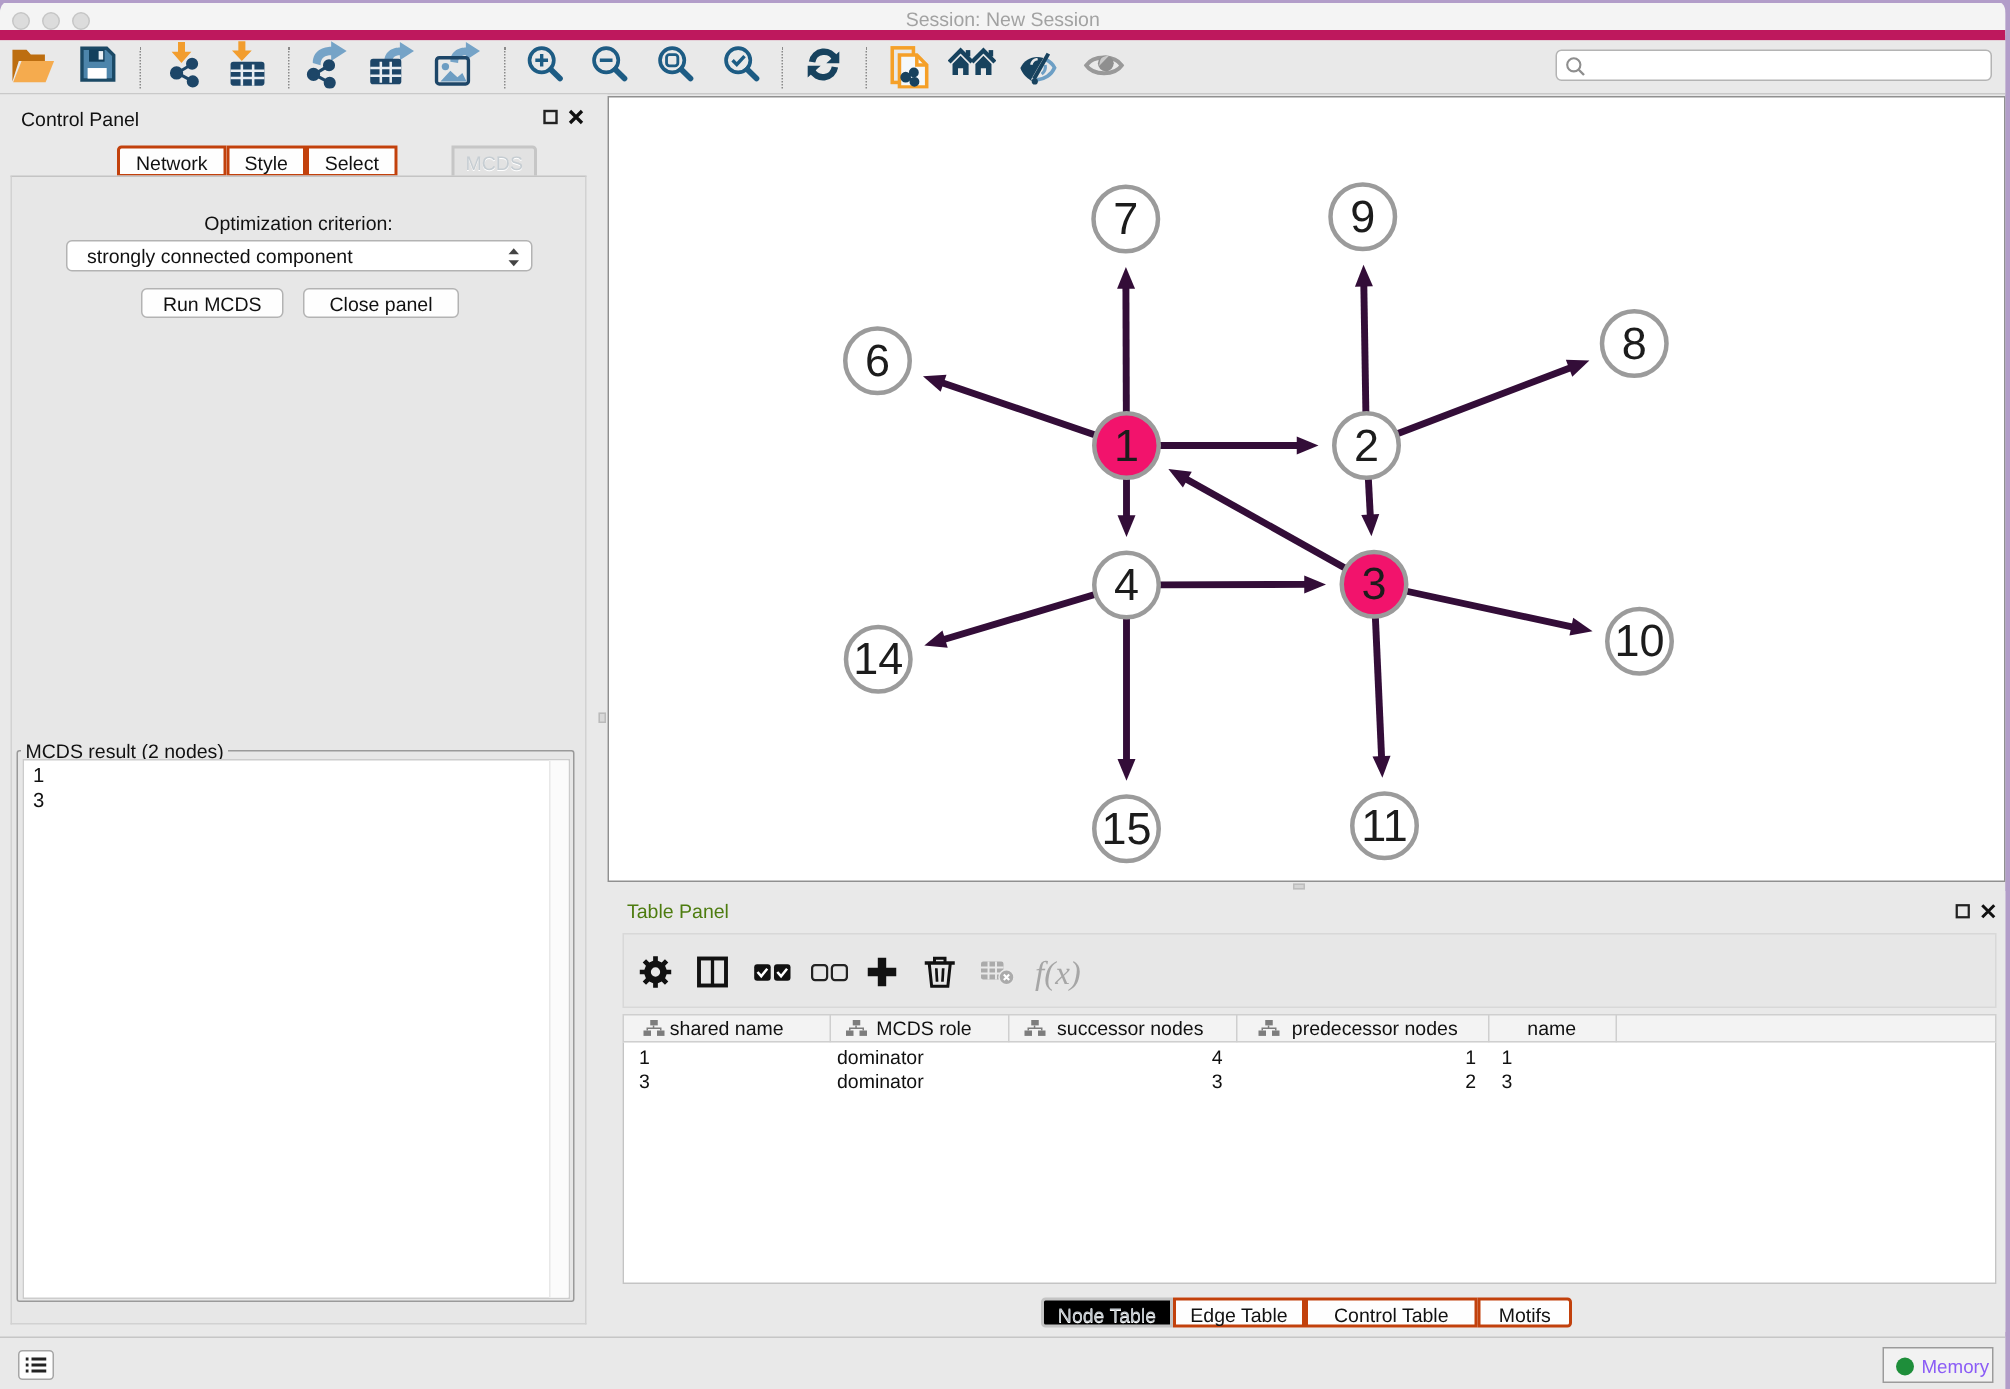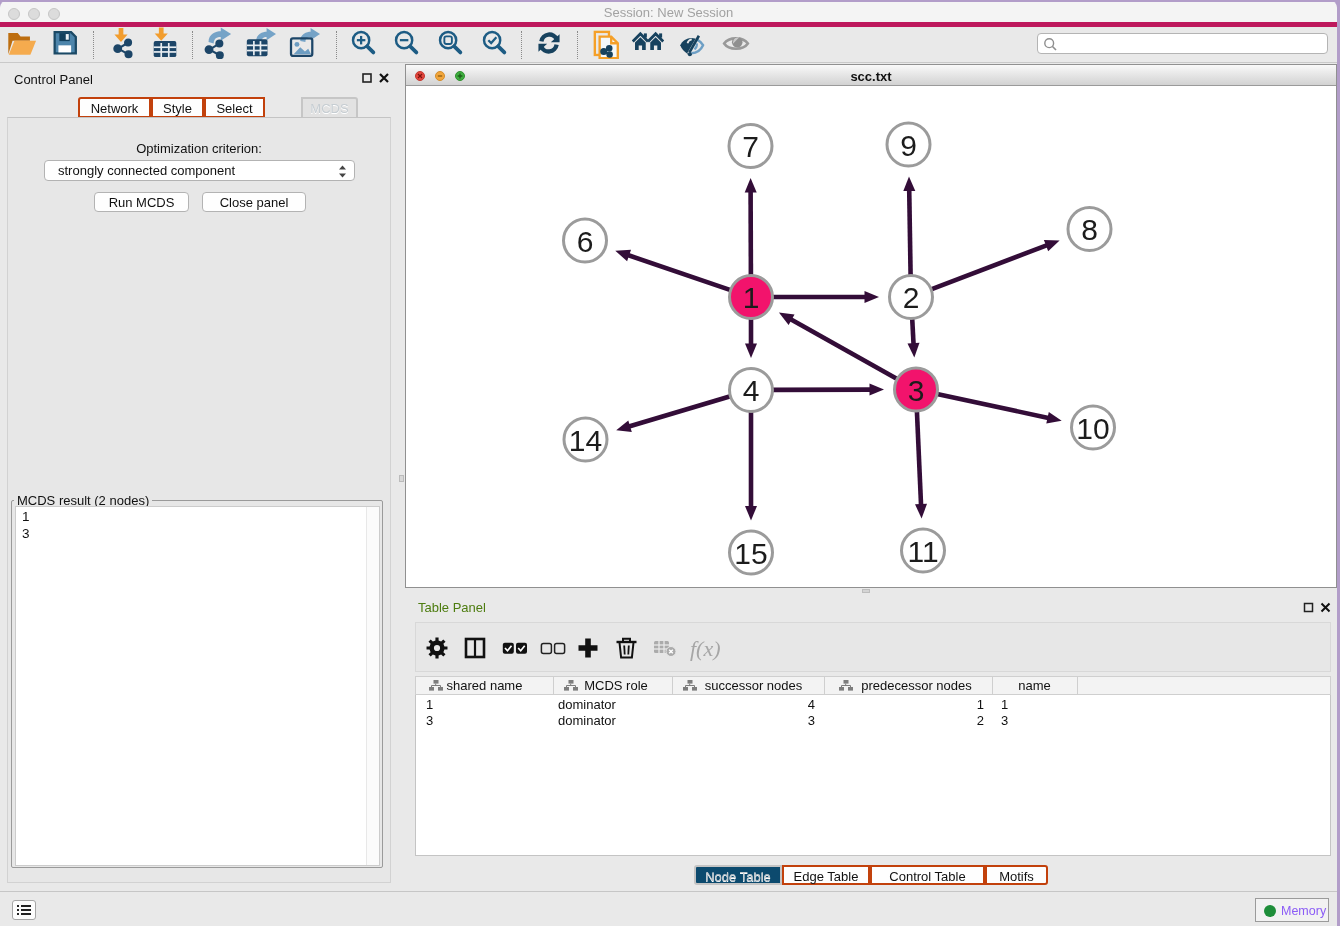--- a/index.html
+++ b/index.html
@@ -1,20 +1,20 @@
 <!DOCTYPE html>
 <html><head>
 <meta charset="utf-8">
 <style>
   * { margin:0; padding:0; box-sizing:border-box; }
   html,body { width:1340px; height:926px; overflow:hidden; }
   body { font-family:"Liberation Sans", sans-serif; background:#b29dc9; position:relative; }
   .abs { position:absolute; }
   .win { position:absolute; left:0; top:2px; width:1337px; height:924px; background:#e9e9e9; border-radius:8px 8px 0 0; }
-  .titlebar { position:absolute; left:0; top:0; width:1337px; height:27px; background:#f4f4f4; border-radius:8px 8px 0 0; border-bottom:5px solid #be185d; }
+  .titlebar { position:absolute; left:0; top:0; width:1337px; height:27px; background:#f4f4f4; border-radius:8px 8px 0 0; border-bottom:7px solid #be185d; }
   .tl { position:absolute; top:7.5px; width:12px; height:12px; border-radius:50%; background:#dcdcdc; border:1px solid #c6c6c6; }
   .wtitle { position:absolute; top:5px; left:0; width:100%; text-align:center; font-size:13px; color:#a2a2a2; }
   .toolbar { position:absolute; left:0; top:27px; width:1337px; height:36px; background:#e9e9e9; border-bottom:1px solid #c9c9c9; }
   .tbsep { position:absolute; top:4px; height:28px; width:0; border-left:1px dotted #8a8a8a; }
   .ticon { position:absolute; top:0px; width:32px; height:32px; }
   .searchbox { position:absolute; left:1037px; top:6px; width:291px; height:21px; background:#ffffff; border:1px solid #b4b4b4; border-radius:4px; }
   
   .cp { position:absolute; left:0; top:63px; width:398px; height:825px; background:#e9e9e9; }
   .cp-title { position:absolute; left:14px; top:9px; font-size:13px; color:#111; }
   .paneltab { position:absolute; font-size:13px; color:#111; text-align:center; background:#fefefe; border:2px solid #c2410c; }
@@ -201,38 +201,20 @@
   </fieldset>
   <div class="abs" style="left:15px;top:443px;width:365px;height:360px;background:#fff;border:1px solid #cccccc;">
       <div style="position:absolute;left:6px;top:1px;font-size:13.5px;color:#111;line-height:17px;">1<br>3</div>
       <div style="position:absolute;right:0px;top:0px;width:13px;bottom:0px;background:#fbfbfb;border-left:1px solid #e8e8e8;"></div>
   </div>
 </div>
 <div class="abs" style="left:398px;top:63px;width:7px;height:825px;background:#e9e9e9;">
   <div style="position:absolute;left:1px;top:412px;width:5px;height:7px;background:#d8d8d8;border:1px solid #bbb;"></div>
 </div>
 <div class="iframe">
-  <div class="iframe-tb">
-    <div class="itl" style="left:9px;background:#e5473e;border:1px solid #c13931;">
-        <svg width="8" height="8" viewBox="0 0 9 9" style="position:absolute;left:0;top:0">
-          <path d="M2.2,2.2 L6.8,6.8 M6.8,2.2 L2.2,6.8" stroke="#7e120d" stroke-width="1.4"></path>
-        </svg>
-      </div>
-    <div class="itl" style="left:29px;background:#f2a63b;border:1px solid #d38c2b;">
-        <svg width="8" height="8" viewBox="0 0 9 9" style="position:absolute;left:0;top:0">
-          <line x1="2" y1="4.5" x2="7" y2="4.5" stroke="#8e5e13" stroke-width="1.5"></line>
-        </svg>
-      </div>
-    <div class="itl" style="left:49px;background:#3fae3f;border:1px solid #2f8f2f;">
-        <svg width="8" height="8" viewBox="0 0 9 9" style="position:absolute;left:0;top:0">
-          <path d="M4.5,1.8 V7.2 M1.8,4.5 H7.2" stroke="#1c5c18" stroke-width="1.5"></path>
-        </svg>
-      </div>
-    <div style="position:absolute;top:4px;width:100%;text-align:center;font-size:13px;color:#111;font-weight:bold;">scc.txt</div>
-  </div>
     <svg style="position:absolute;left:0;top:22px" width="930" height="500" viewBox="0 0 930 500">
 <line x1="344.9" y1="188.5" x2="344.6" y2="103.5" stroke="#330d38" stroke-width="4.6"></line>
 <polygon points="344.6,91.0 350.7,105.5 338.7,105.5" fill="#330d38"></polygon>
 <line x1="324.6" y1="203.1" x2="221.1" y2="167.8" stroke="#330d38" stroke-width="4.6"></line>
 <polygon points="209.3,163.8 225.0,162.8 221.1,174.2" fill="#330d38"></polygon>
 <line x1="366.5" y1="210.0" x2="460.5" y2="210.0" stroke="#330d38" stroke-width="4.6"></line>
 <polygon points="473.0,210.0 458.5,216.0 458.5,204.0" fill="#330d38"></polygon>
 <line x1="345.0" y1="231.5" x2="345.0" y2="258.5" stroke="#330d38" stroke-width="4.6"></line>
 <polygon points="345.0,271.0 339.0,256.5 351.0,256.5" fill="#330d38"></polygon>
 <line x1="504.6" y1="188.5" x2="503.2" y2="102.0" stroke="#330d38" stroke-width="4.6"></line>
@@ -366,21 +348,21 @@
   <div class="abs" style="left:21px;top:103px;font-size:13px;color:#111;">1</div>
   <div class="abs" style="left:153px;top:103px;font-size:13px;color:#111;">dominator</div>
   <div class="abs" style="left:267px;top:103px;width:143px;text-align:right;font-size:13px;color:#111;">4</div>
   <div class="abs" style="left:419px;top:103px;width:160px;text-align:right;font-size:13px;color:#111;">1</div>
   <div class="abs" style="left:596px;top:103px;font-size:13px;color:#111;">1</div>
   <div class="abs" style="left:21px;top:119px;font-size:13px;color:#111;">3</div>
   <div class="abs" style="left:153px;top:119px;font-size:13px;color:#111;">dominator</div>
   <div class="abs" style="left:267px;top:119px;width:143px;text-align:right;font-size:13px;color:#111;">3</div>
   <div class="abs" style="left:419px;top:119px;width:160px;text-align:right;font-size:13px;color:#111;">2</div>
   <div class="abs" style="left:596px;top:119px;font-size:13px;color:#111;">3</div>
-  <div class="paneltab" style="left:289px;top:271px;width:88px;height:20px;line-height:19px;background:#0c4a6e;color:#c2c8cd;text-shadow:0 1px 0 #fff;border-color:#c4c4c4;border-radius:3px 0 0 3px;">Node Table</div>
+  <div class="paneltab" style="left:289px;top:271px;width:88px;height:20px;line-height:19px;background:#000000;color:#c2c8cd;text-shadow:0 1px 0 #fff;border-color:#c4c4c4;border-radius:3px 0 0 3px;">Node Table</div>
   <div class="paneltab" style="left:377px;top:271px;width:88px;height:20px;line-height:19px;">Edge Table</div>
   <div class="paneltab" style="left:465px;top:271px;width:115px;height:20px;line-height:19px;">Control Table</div>
   <div class="paneltab" style="left:580px;top:271px;width:63px;height:20px;line-height:19px;border-radius:0 3px 3px 0;">Motifs</div>
 </div>
 <div class="statusbar">
   <div class="abs" style="left:12px;top:8px;width:24px;height:20px;background:#fdfdfd;border:1px solid #a6a6a6;border-radius:3px;">
     <svg style="position:absolute;left:4px;top:3px" width="14" height="12" viewBox="0 0 14 12">
       <g fill="#222">
           <rect x="0" y="1" width="2" height="2"></rect>
           <rect x="0" y="5" width="2" height="2"></rect>

